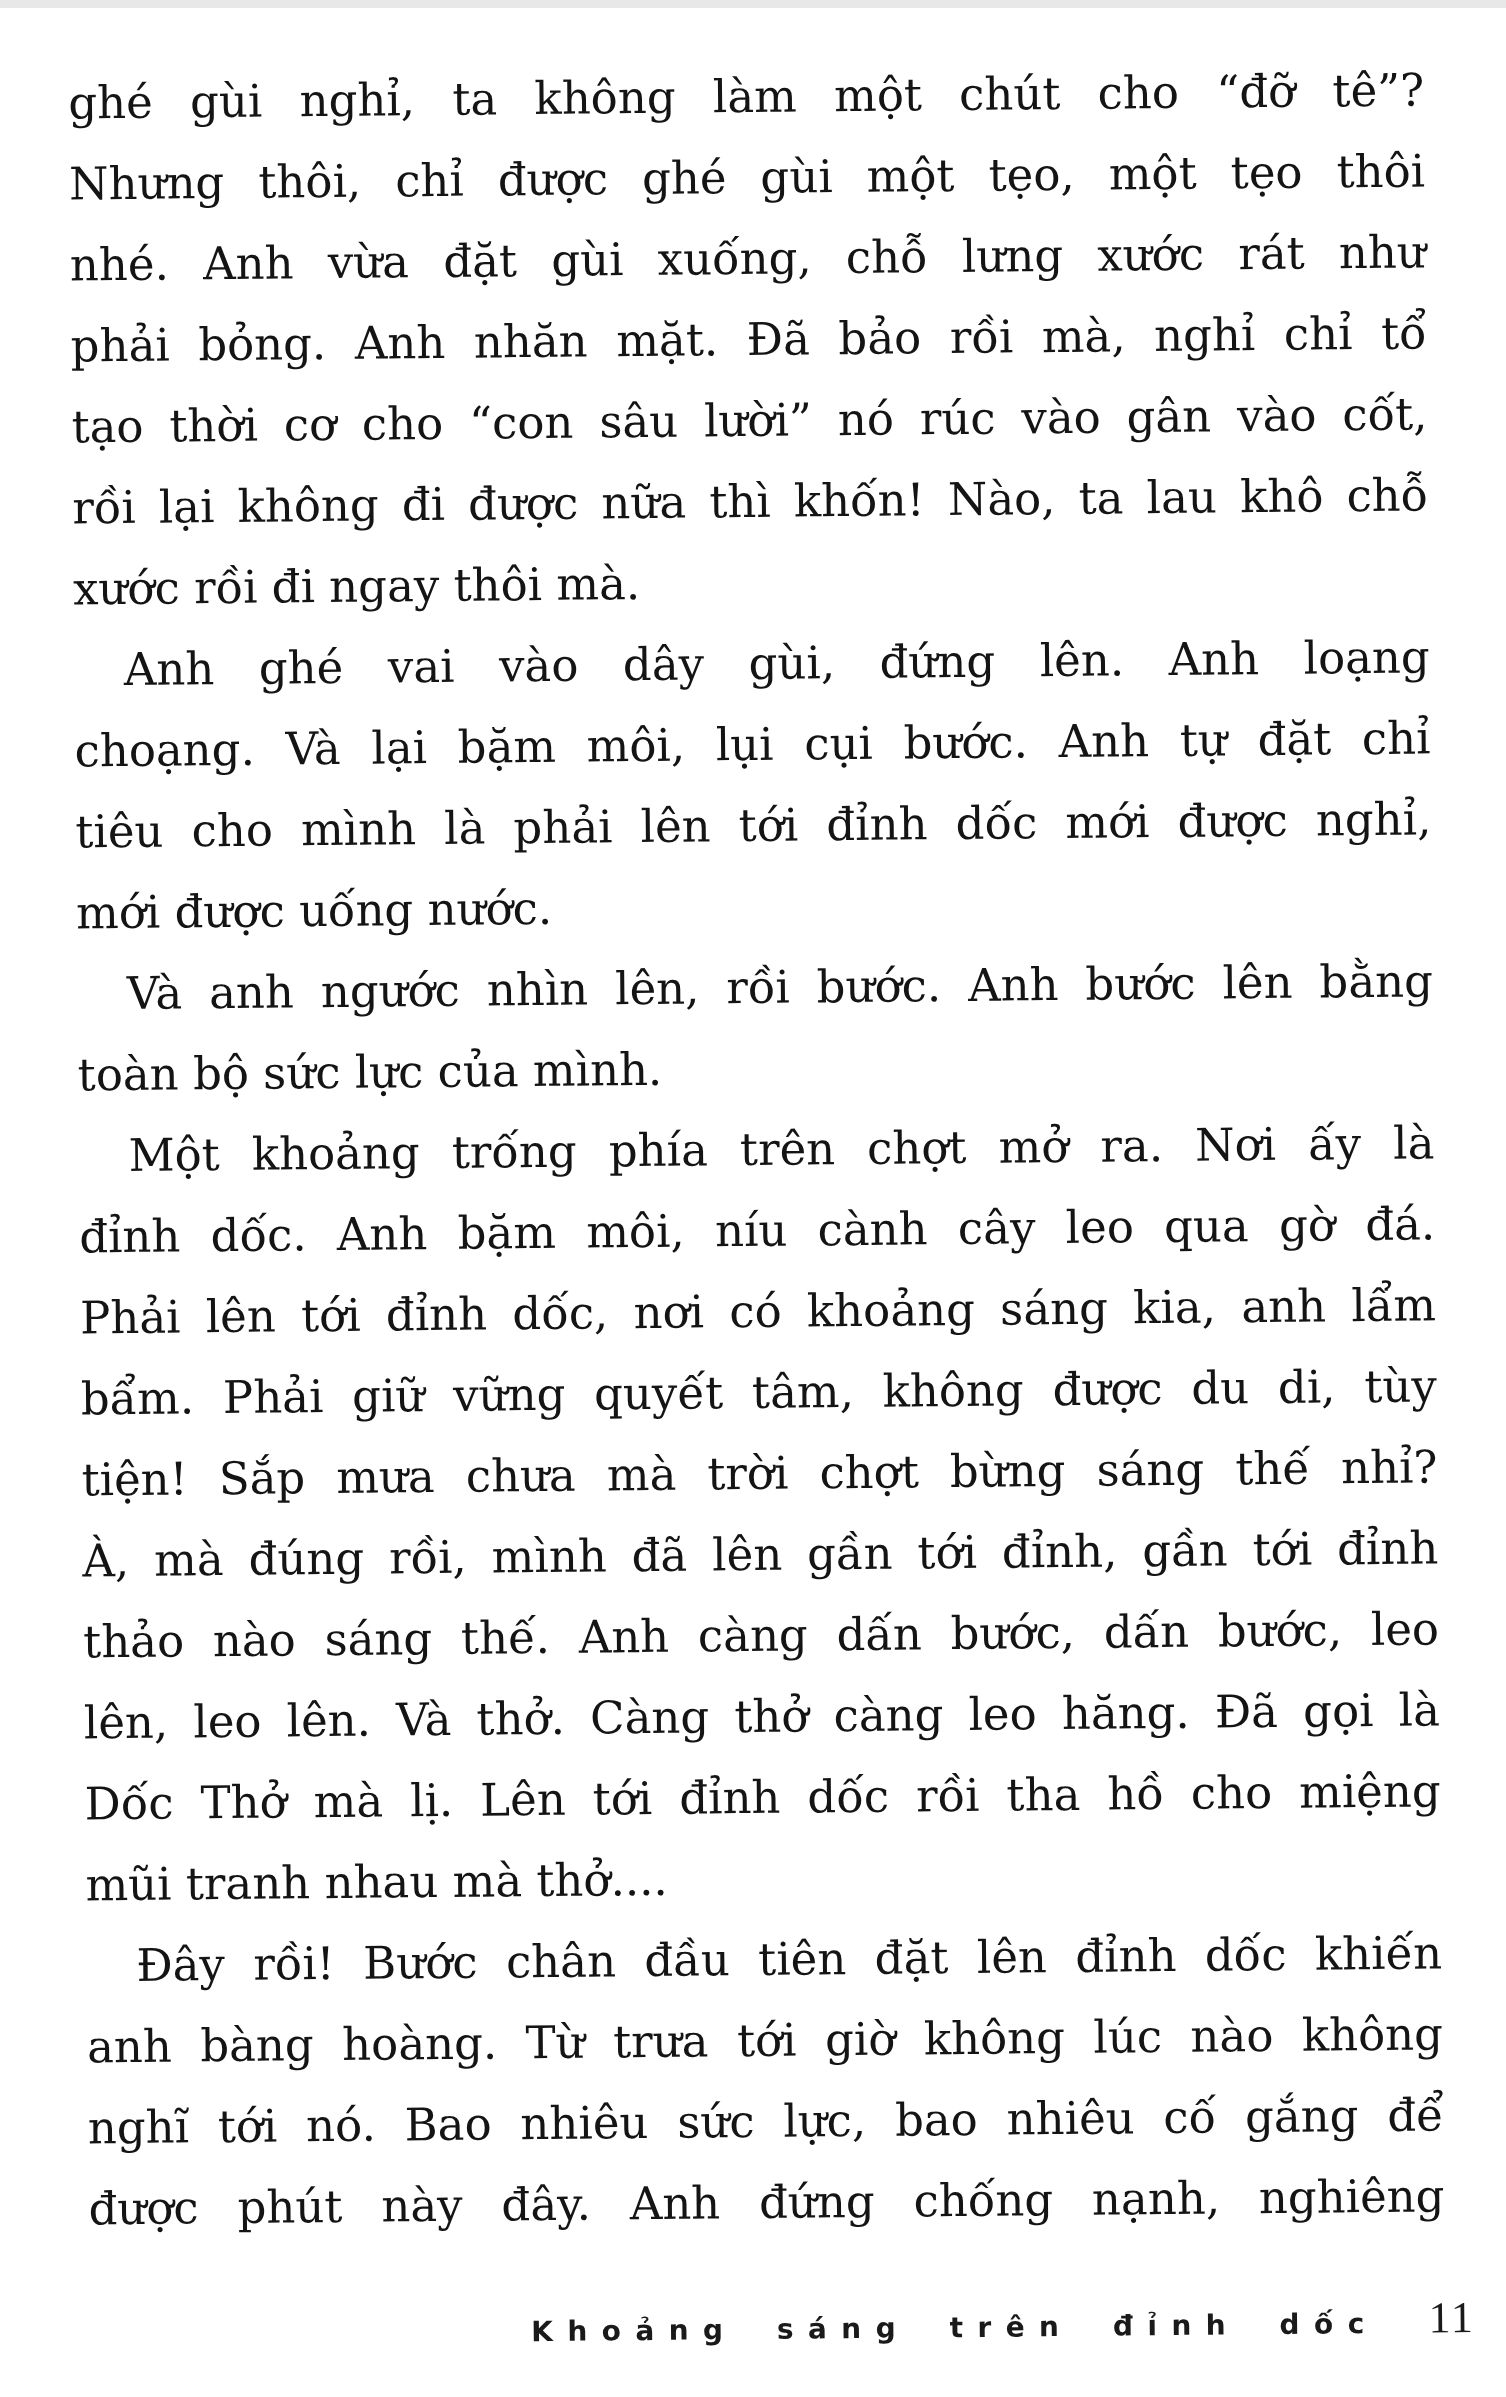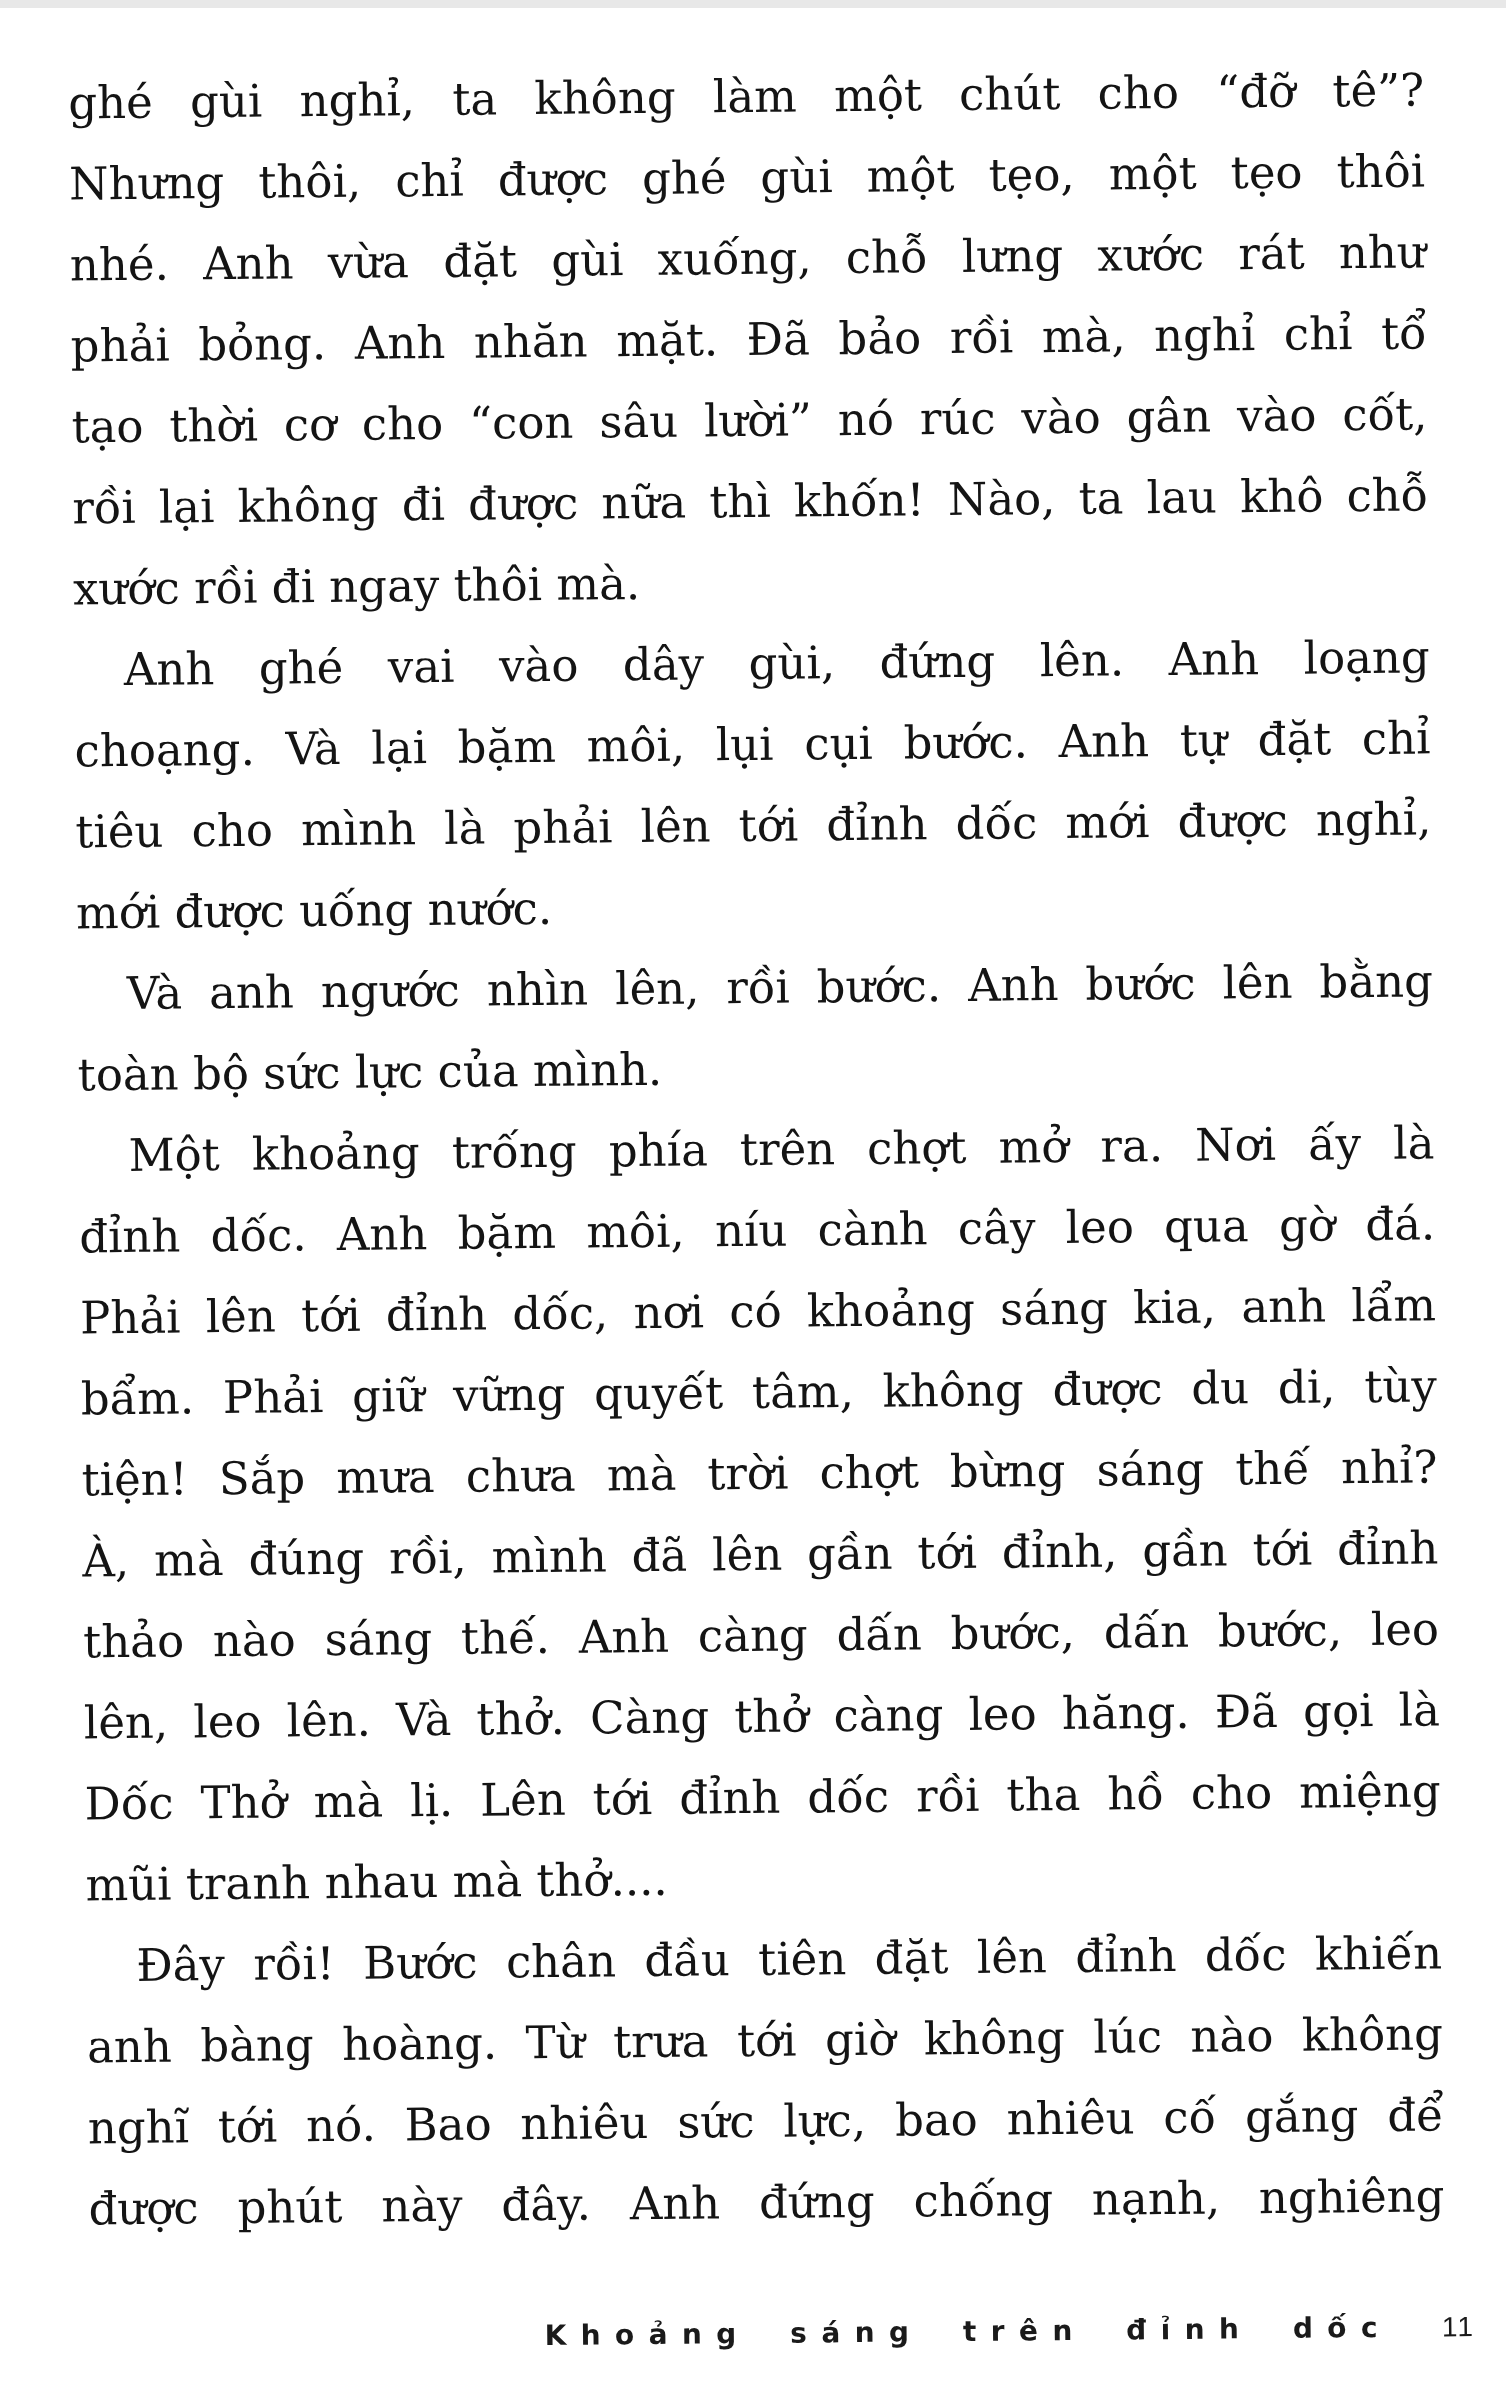--- a/index.html
+++ b/index.html
@@ -53,22 +53,22 @@
   }
   .running-title {
     font-family: "DejaVu Sans", sans-serif;
     font-size: 28px;
     font-weight: 600;
     letter-spacing: 14.4px;
     word-spacing: 15.4px;
     white-space: nowrap;
   }
   .page-number {
-    font-family: Liberation Sans, sans-serif;
-    font-size: 28px;
+    font-family: Liberation Serif, serif;
+    font-size: 44px;
     font-weight: 500;
     margin-left: 50px;
     letter-spacing: 1.9px;
   }
 </style>
 </head>
 <body>
 
 <div class="page">
   <div class="scan-tilt">

